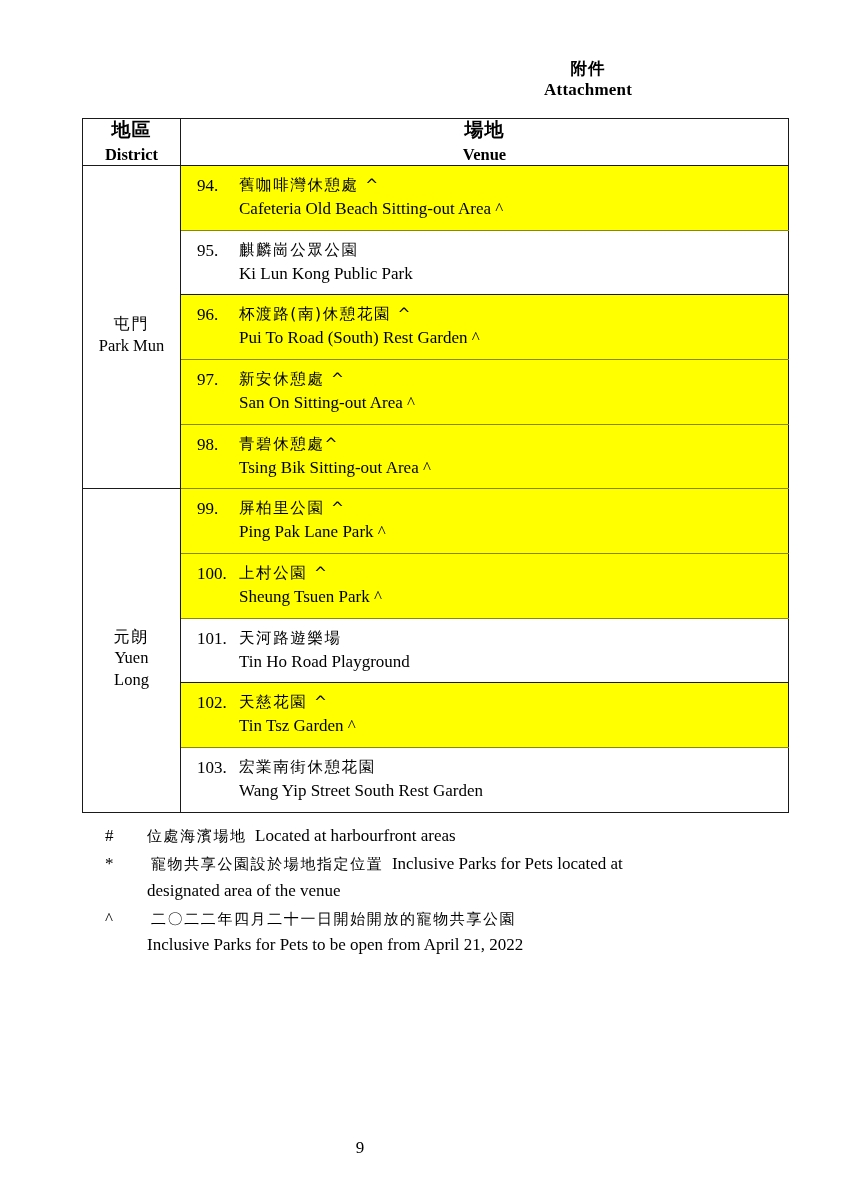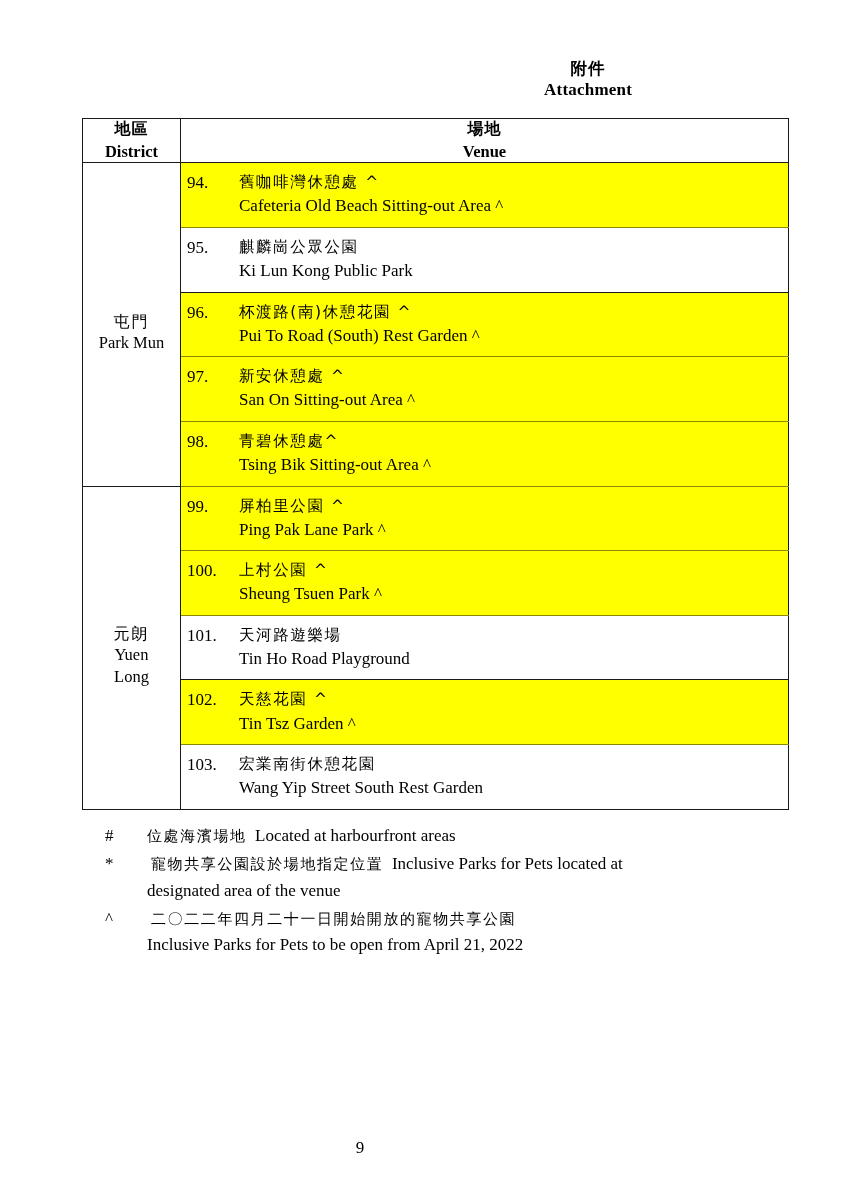--- a/index.html
+++ b/index.html
@@ -61,21 +61,21 @@
   .col-district { width: 98px; }
   .col-venue { width: 608px; }
 
   
   .hdr-cell {
     text-align: center;
     padding: 9px 4px 11px 4px;
     line-height: 1.3;
   }
   .hdr-zh {
-    font-size: 16px;
+    font-size: 19px;
     font-weight: bold;
     font-family: Liberation Mono, monospace;
     letter-spacing: 1px;
   }
   .hdr-en {
     font-size: 16.5px;
     font-weight: bold;
   }
 
   
@@ -103,21 +103,21 @@
   }
   .venue-inner {
     display: flex;
     align-items: flex-start;
     padding: 7px 0 8px 0;
     min-height: 48px;
   }
   .venue-num {
     flex: 0 0 auto;
     width: 58px;
-    padding-left: 6px;
+    padding-left: 16px;
     box-sizing: border-box;
     font-size: 17px;
     line-height: 1.5;
   }
   .venue-names {
     flex: 1 1 auto;
     line-height: 1.5;
   }
   .venue-zh {
     display: block;

